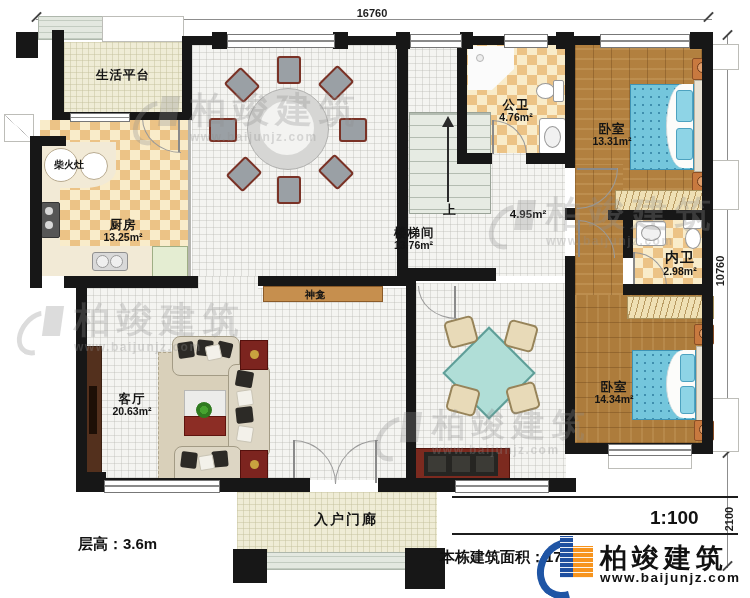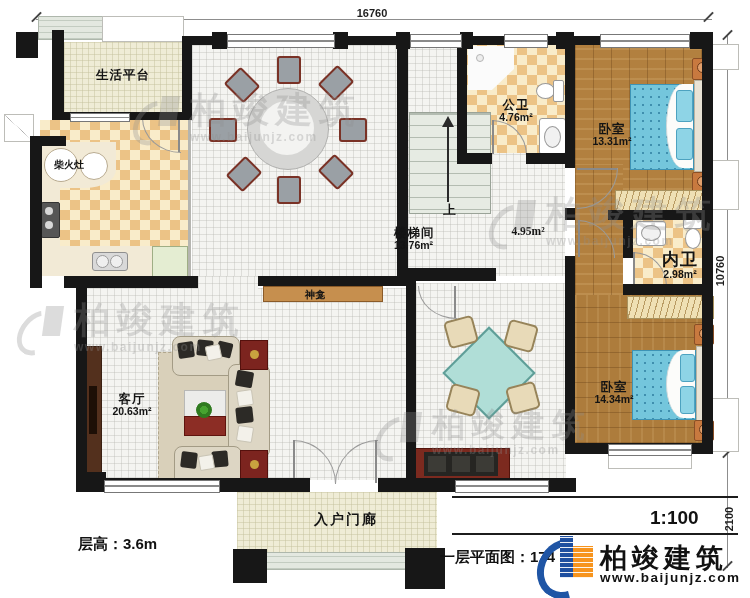--- a/index.html
+++ b/index.html
@@ -290,41 +290,45 @@
     </div>
   <div class="f" style="left:184px;top:390px;width:40px;height:26px;background:#ececea;border:1px solid #b8b8b6;"></div>
   <div class="f" style="left:184px;top:416px;width:40px;height:18px;background:#8c2d25;border:1px solid #5f140e;"></div>
   <div class="f" style="left:196px;top:402px;width:16px;height:16px;border-radius:50%;background:radial-gradient(circle,#46a32f 0 35%,#2f7a1f 35% 70%,transparent 70%);"></div>
 
   <div class="f" style="left:263px;top:286px;width:118px;height:14px;background:#c68f4e;border:1px solid #8a5a28;z-index:31;"></div>
 
   <div class="rl" style="left:73px;top:68px;width:100px;">
     <span class="nm">生活平台</span>
     </div>
+  <div class="rl" style="left:88px;top:218px;width:70px;">
+    <span class="nm">厨房</span>
+    <span class="ar">13.25m²</span>
+    </div>
   <div class="small-lab" style="left:54px;top:158px;">柴火灶</div>
   <div class="rl" style="left:486px;top:98px;width:60px;">
     <span class="nm">公卫</span>
     <span class="ar">4.76m²</span>
     </div>
   <div class="rl" style="left:580px;top:122px;width:64px;">
     <span class="nm">卧室</span>
     <span class="ar">13.31m²</span>
     </div>
   <div class="rl" style="left:394px;top:226px;width:66px;text-align:left;">
     <span class="nm">楼梯间</span>
     <span class="ar">13.76m²</span>
     </div>
   <div class="rl" style="left:438px;top:203px;width:24px;">
     <span class="nm">上</span>
     </div>
-  <div class="rl" style="left:498px;top:225px;width:60px;font-family:Liberation Serif, serif;">
+  <div class="rl" style="left:498px;top:208px;width:60px;">
     <span class="ar" style="font-size:11.5px;">4.95m²</span>
     </div>
   <div class="rl" style="left:652px;top:250px;width:56px;">
-    <span class="nm" style="font-size:17px;">内卫</span>
+    <span class="nm" style="font-size:14px;">内卫</span>
     <span class="ar">2.98m²</span>
     </div>
   <div class="rl" style="left:578px;top:380px;width:72px;">
     <span class="nm">卧室</span>
     <span class="ar">14.34m²</span>
     </div>
   <div class="small-lab" style="left:305px;top:288px;z-index:43;">神龛</div>
   <div class="rl" style="left:92px;top:392px;width:80px;">
     <span class="nm">客厅</span>
     <span class="ar">20.63m²</span>
@@ -374,21 +378,21 @@
     </div>
   </div>
 
   <div class="note" style="left:78px;top:535px;">
     <span>层高：</span><span>3.6m</span></div>
 
   <div class="tline" style="left:452px;top:496px;width:286px;"></div>
   <div id="scale" style="left:650px;top:507px;">1:100</div>
   <div class="tline" style="left:452px;top:533px;width:286px;"></div>
   <div class="note" style="left:440px;top:548px;">
-    <span>一层平面图：</span><span>174</span></div>
+    <span>本栋建筑面积：</span><span>174</span></div>
 
   <div class="logo-sw" style="left:538px;top:538px;"></div>
   <div class="logo-b1" style="left:560px;top:536px;width:13px;height:42px;"></div>
   <div class="logo-b2" style="left:573px;top:546px;width:20px;height:32px;"></div>
   <div id="brand-name" style="left:600px;top:540px;">柏竣建筑</div>
   <div id="brand-url" style="left:600px;top:570px;">www.baijunjz.com</div>
 
 </div>
 
 </body></html>

